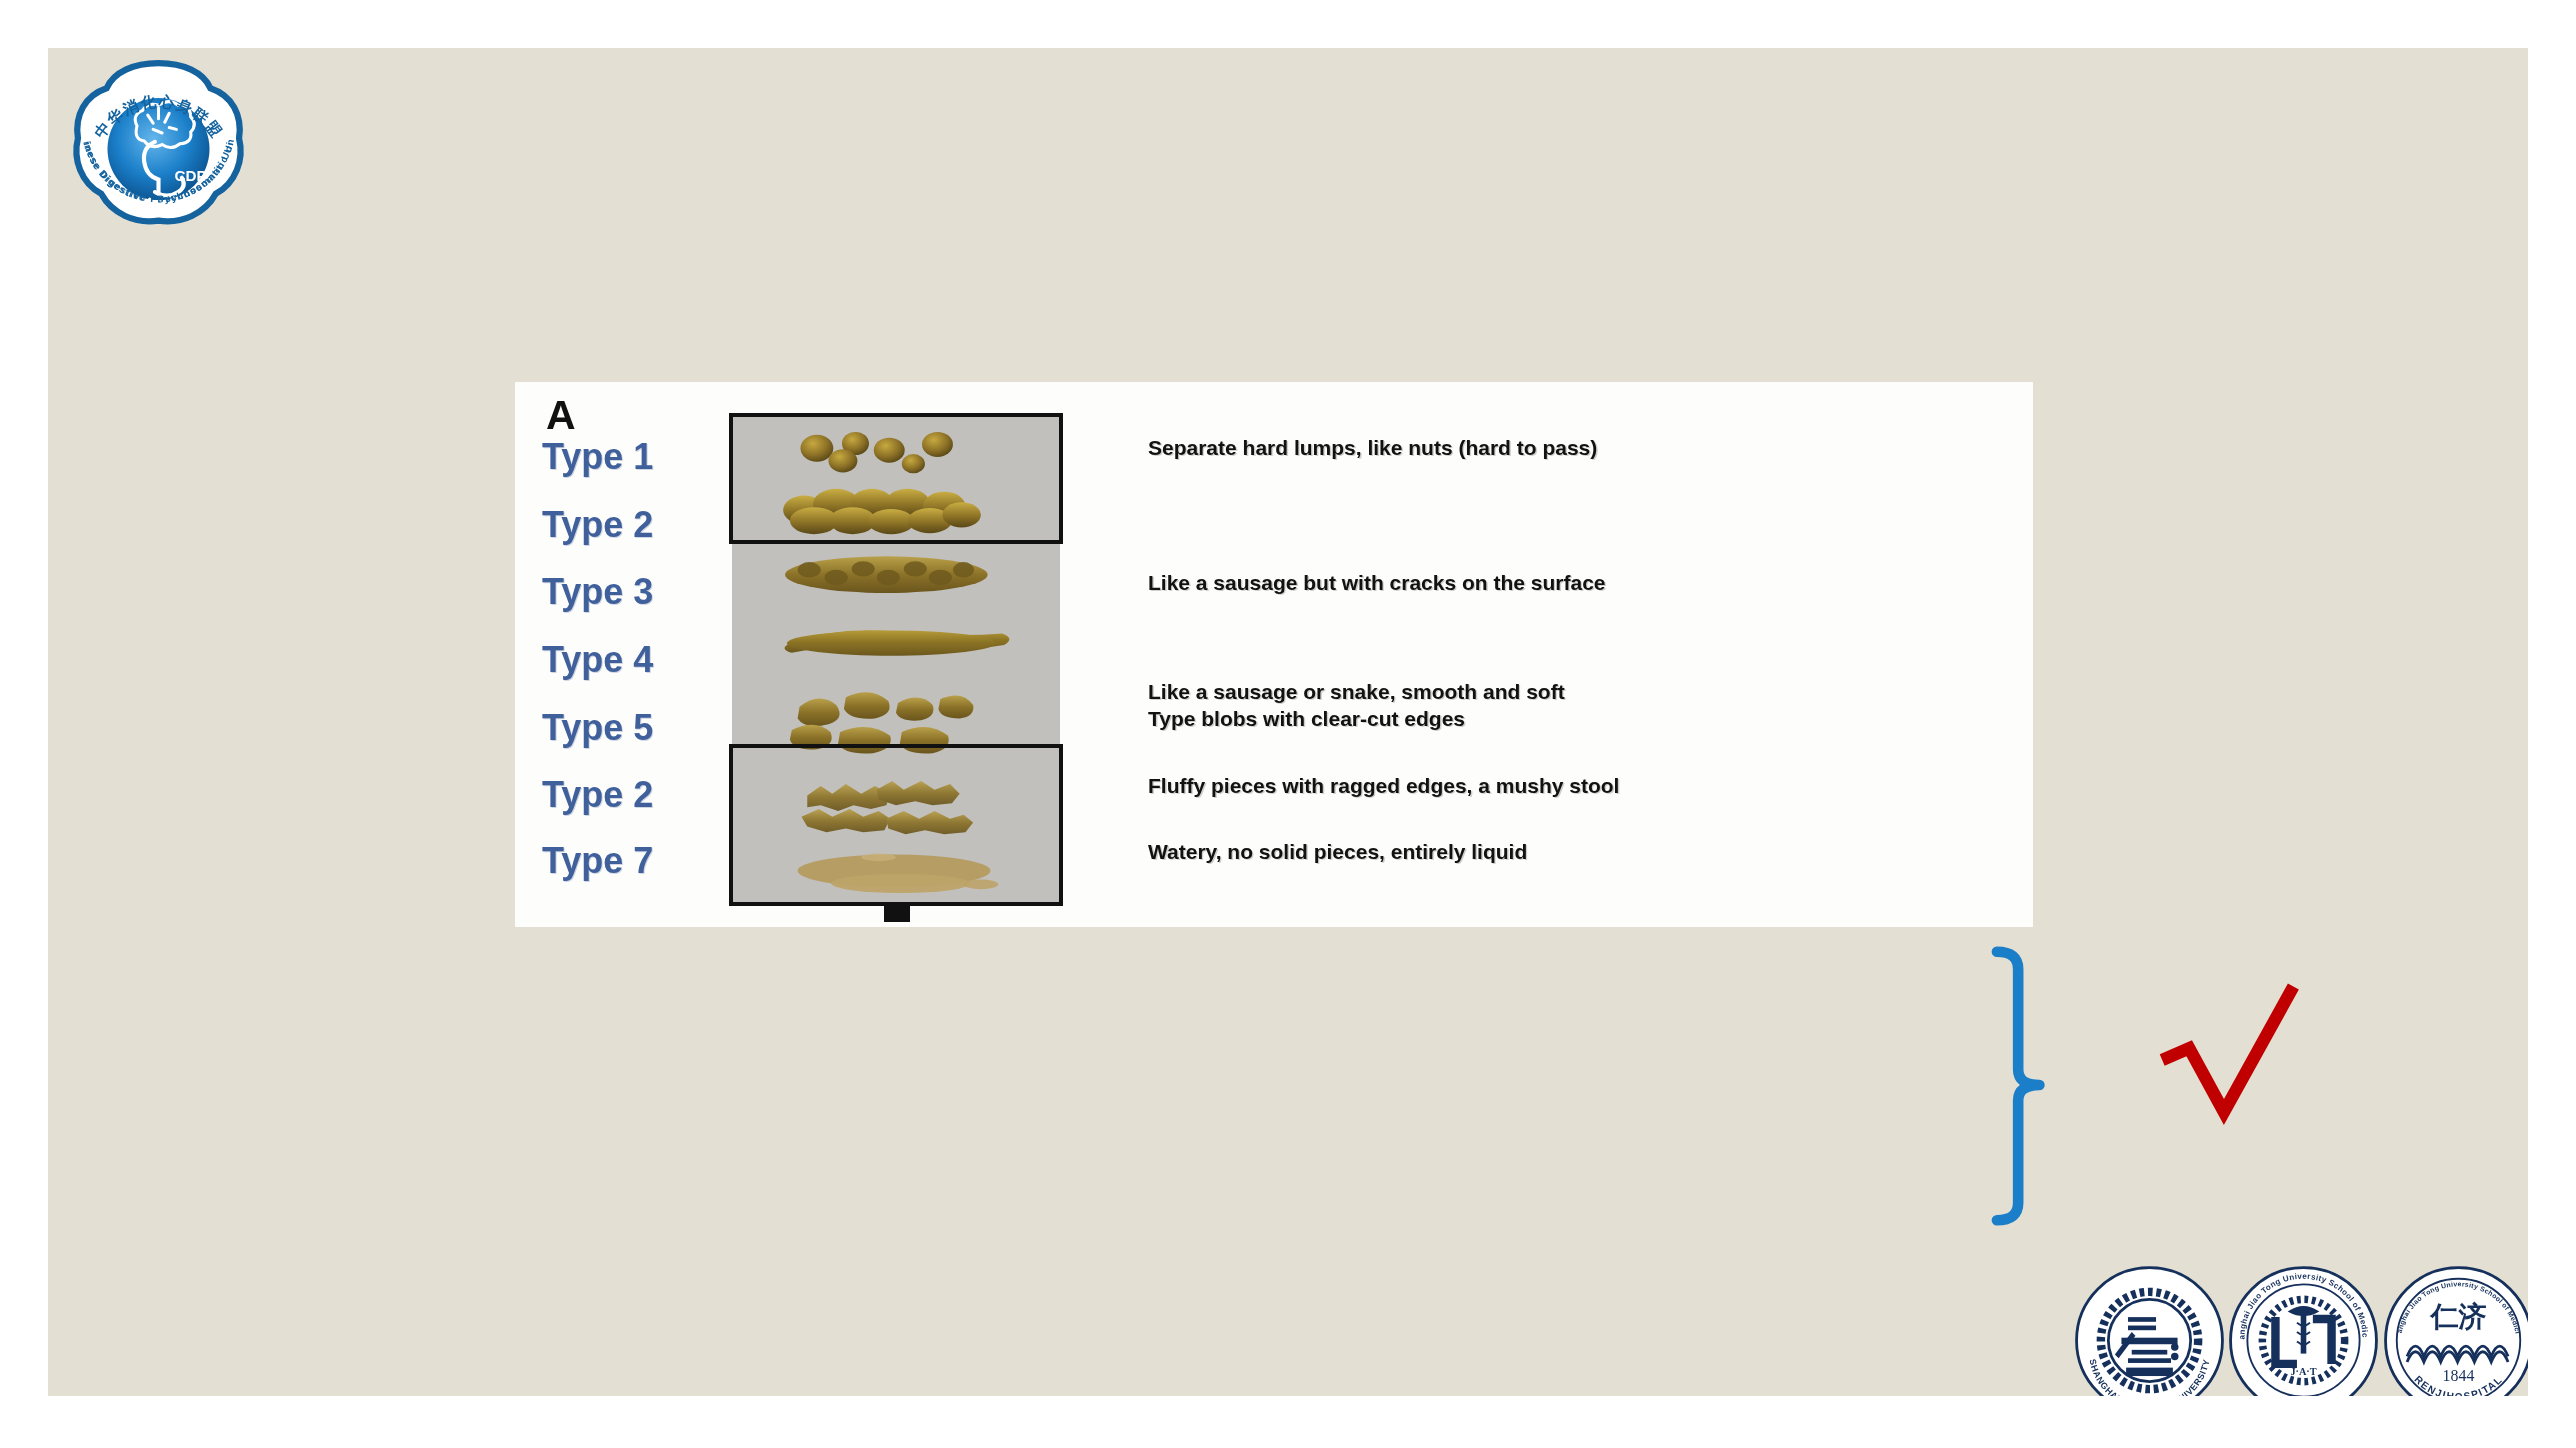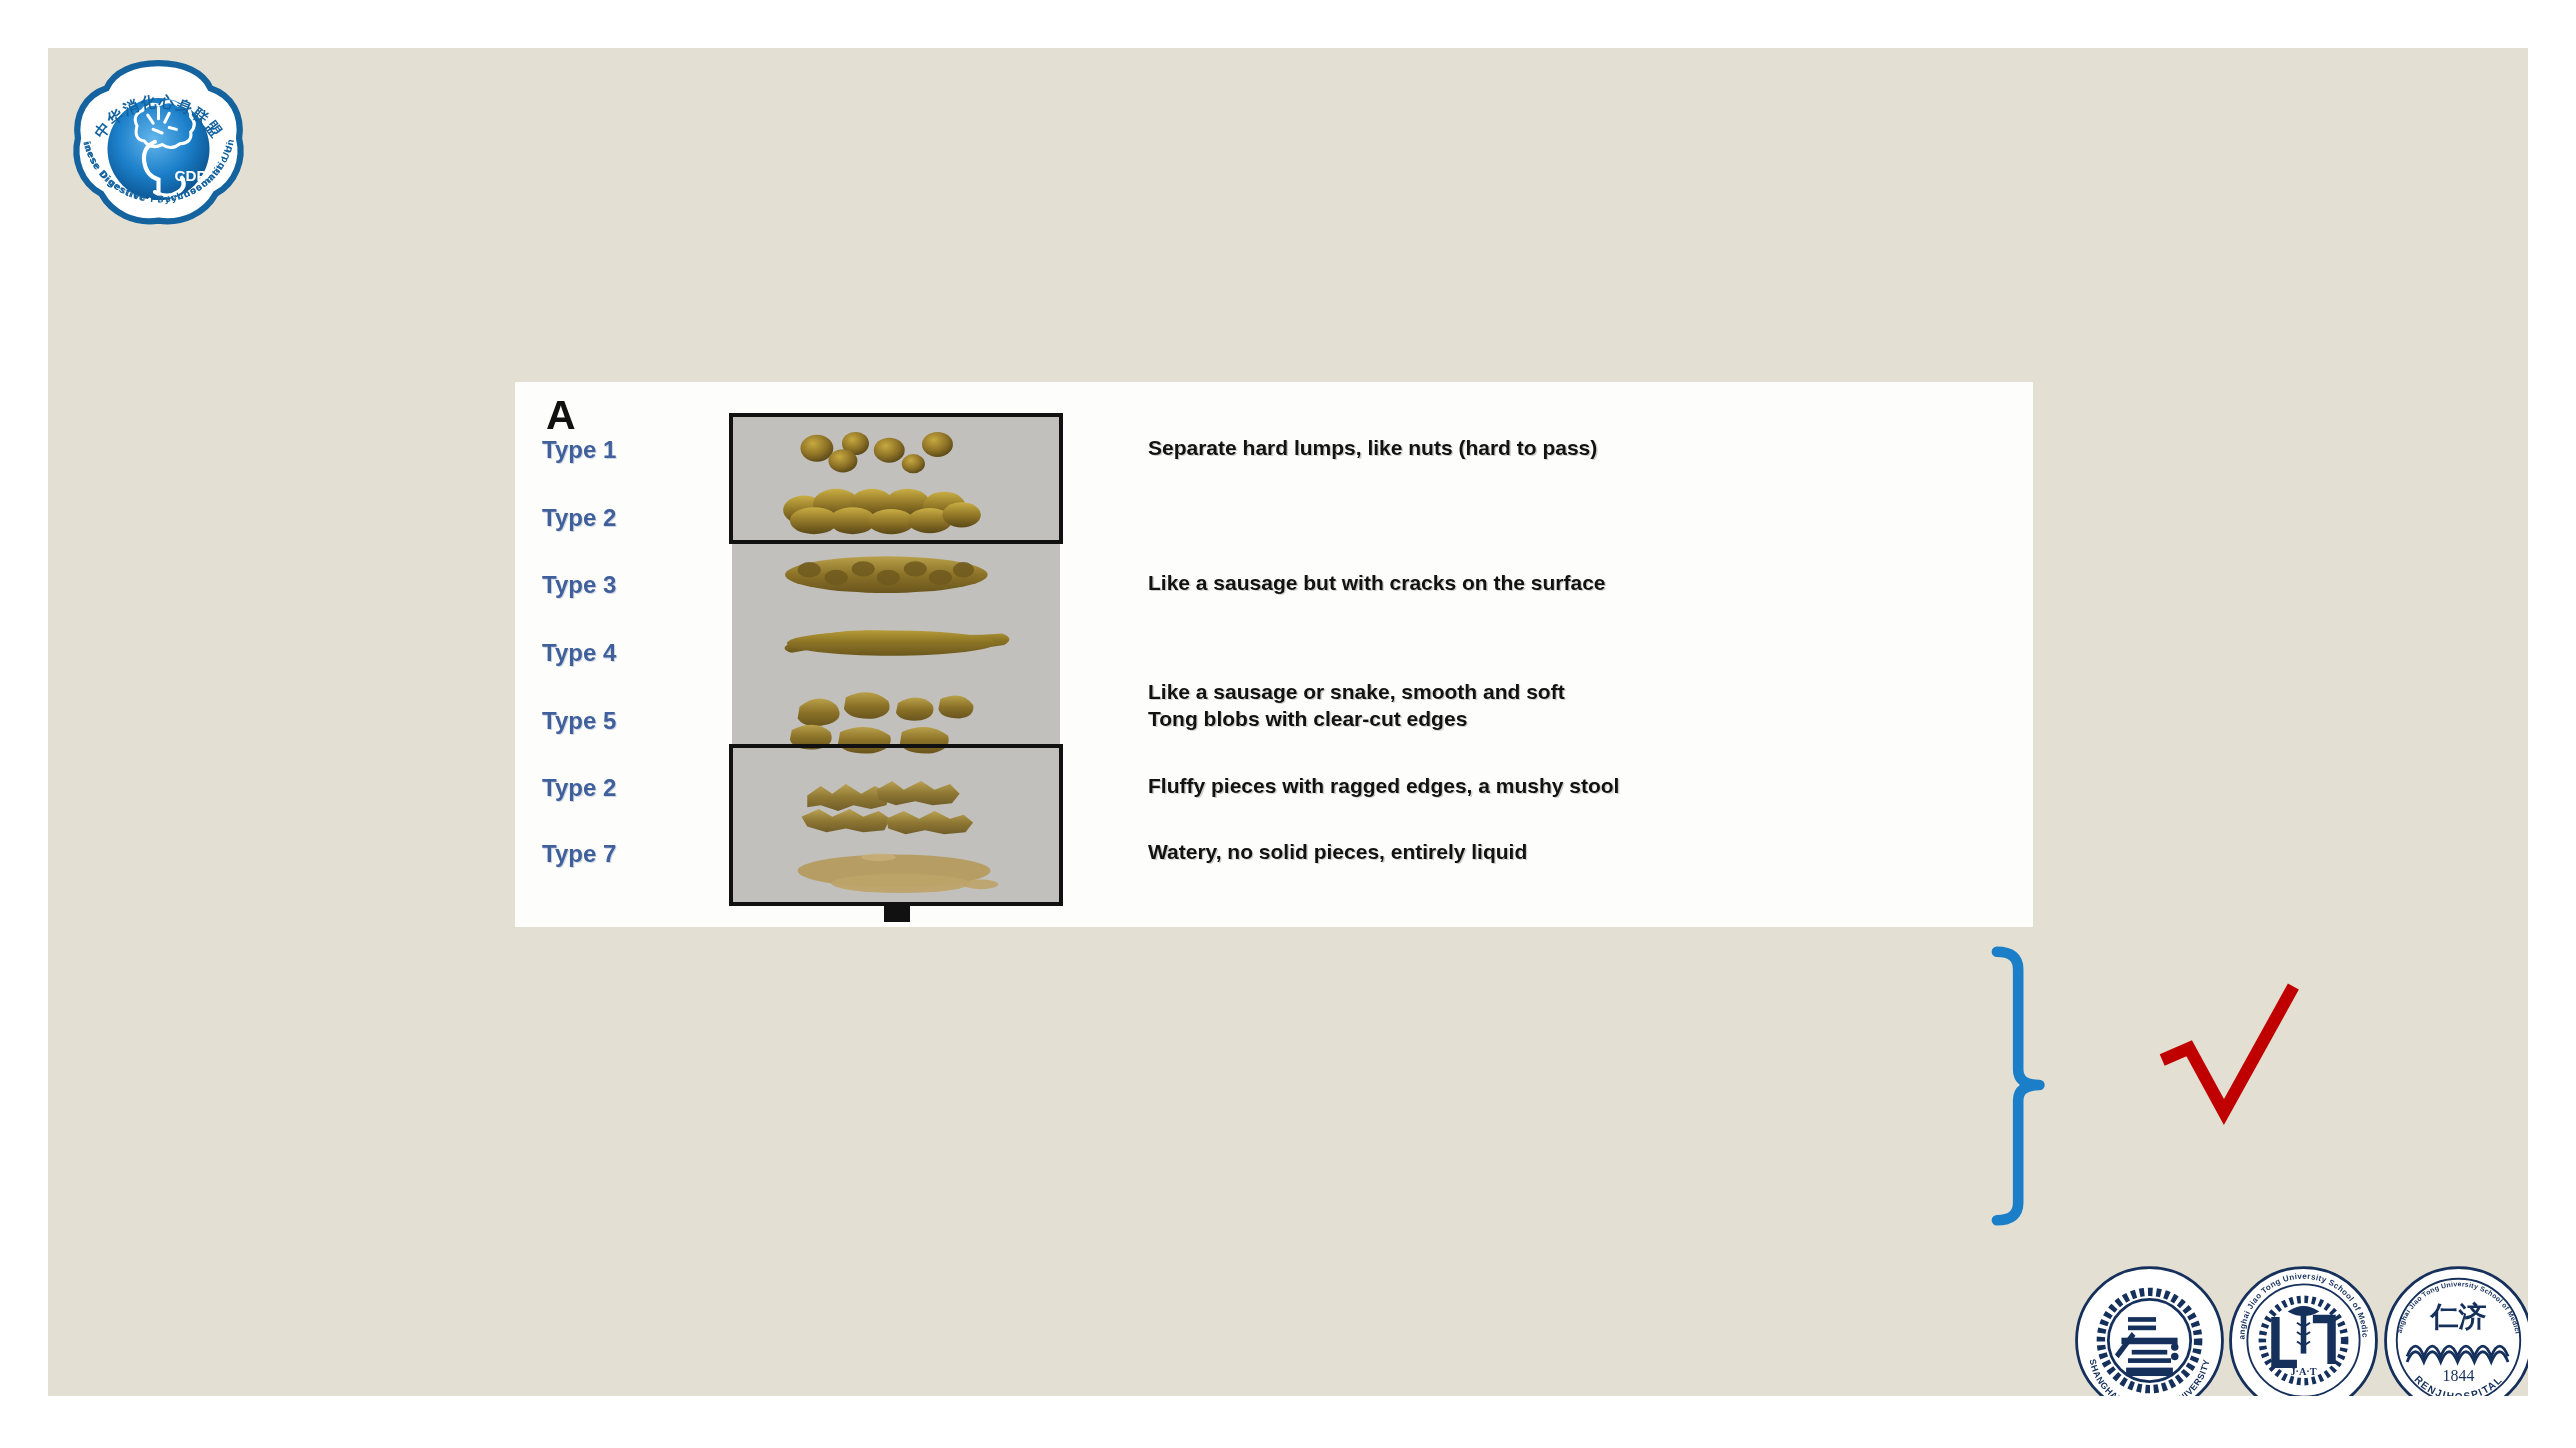--- a/index.html
+++ b/index.html
@@ -37,21 +37,21 @@
     position:absolute;
     left:31px; top:9.7px;
     font-size:41px; font-weight:bold; color:#111;
     font-family:"Liberation Sans",sans-serif;
   }
 
   .type-label{
     position:absolute;
     left:27px;
     width:184px;
-    font-size:24px;
+    font-size:36px;
     font-weight:bold;
     color:#40609c;
     font-family:"Liberation Sans",sans-serif;
     text-shadow:1px 1px 0 rgba(120,140,180,.35);
   }
 
   .desc{
     position:absolute;
     left:633px;
     font-size:21px;
@@ -255,21 +255,21 @@
       <div class="frame-box" style="top: 362px; height: 162px;"></div>
       <div id="stem" style="top: 523px;"></div>
       <div class="type-label" style="top: 54px;">Type 1</div>
       <div class="desc" style="top: 54px;">Separate hard lumps, like nuts (hard to pass)</div>
       <div class="type-label" style="top: 122px;">Type 2</div>
       <div class="type-label" style="top: 189px;">Type 3</div>
       <div class="desc" style="top: 189px;">Like a sausage but with cracks on the surface</div>
       <div class="type-label" style="top: 257px;">Type 4</div>
       <div class="desc" style="top: 257px; margin-top: 41px;">Like a sausage or snake, smooth and soft</div>
       <div class="type-label" style="top: 325px;">Type 5</div>
-      <div class="desc" style="top: 325px;">Tong blobs with clear-cut edges</div>
+      <div class="desc" style="top: 325px;">Type blobs with clear-cut edges</div>
       <div class="type-label" style="top: 392px;">Type 2</div>
       <div class="desc" style="top: 392px;">Fluffy pieces with ragged edges, a mushy stool</div>
       <div class="type-label" style="top: 458px;">Type 7</div>
       <div class="desc" style="top: 458px;">Watery, no solid pieces, entirely liquid</div>
     </div>
 
   <div id="brace">
     <svg viewBox="0 0 70 290" width="68" height="280">
       <path d="M8 6 q22 0 22 18 L30 128 q0 16 22 16 q-22 0 -22 16 L30 266 q0 18 -22 18" fill="none" stroke="#1b7ec8" stroke-width="11" stroke-linecap="round" stroke-linejoin="round"></path>
     </svg>

